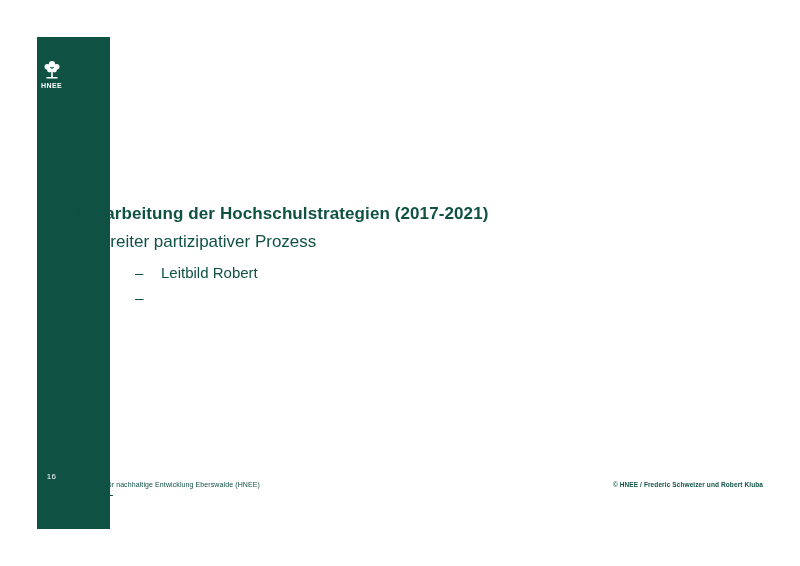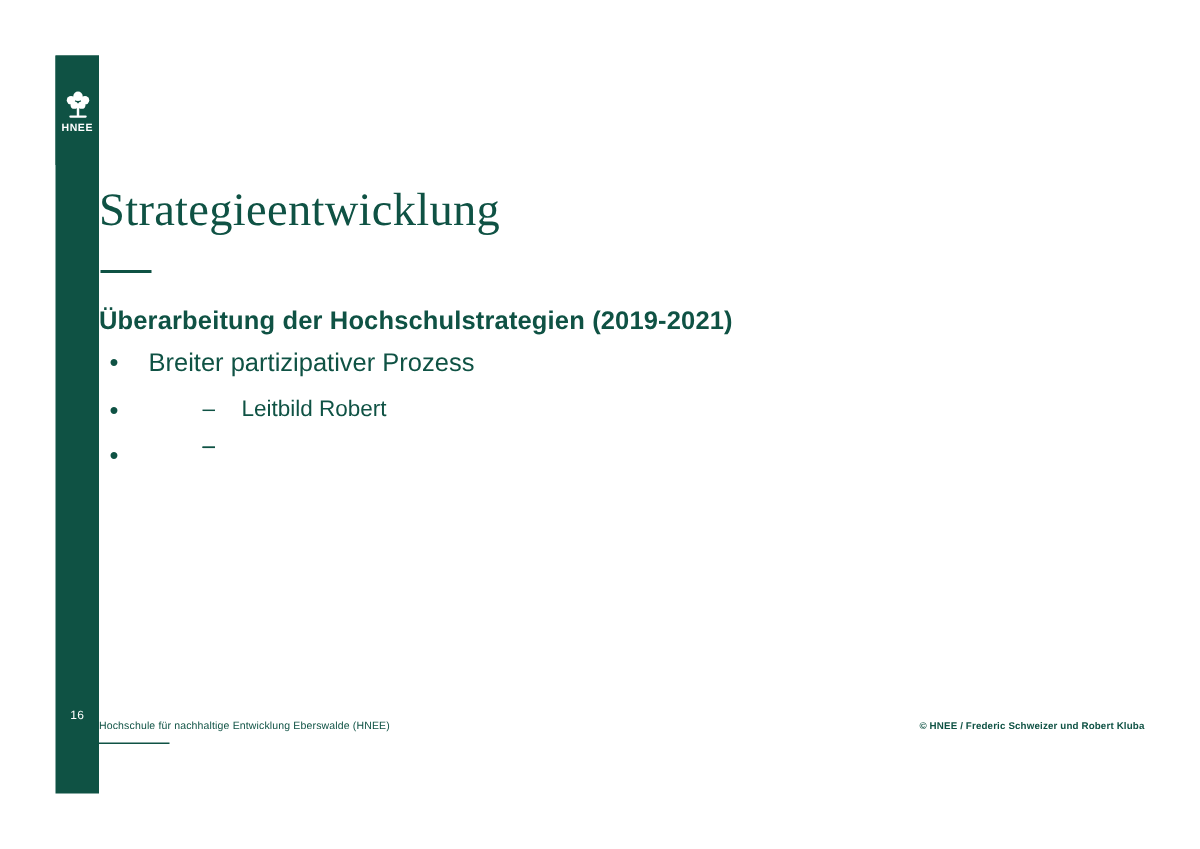--- a/index.html
+++ b/index.html
@@ -20,20 +20,21 @@
     background: #ffffff;
   }
   
   .left-band {
     position: absolute;
     left: 37px;
     top: 37px;
     width: 29px;
     height: 492px;
     background: #0f5244;
+    padding-left: 44px;
   }
   
   .logo-block {
     position: absolute;
     left: 0;
     top: 0;
     width: 29px;
     height: 73px;
     background: #0f5244;
     color: #ffffff;
@@ -209,25 +210,24 @@
           <rect x="7.5" y="27.6" width="17" height="2.2" rx="1.1"></rect>
         </g>
       </svg>
       <div class="logo-text">HNEE</div>
     </div>
     <div class="page-number">16</div>
   </div>
 
   <div class="content">
 
-    <div class="title">Strategieentwicklung</div>
     <div class="title-rule"></div>
 
     <div class="body-block">
-      <div class="subhead">Überarbeitung der Hochschulstrategien (2019-2021)</div>
+      <div class="subhead">Überarbeitung der Hochschulstrategien (2017-2021)</div>
 
       <ul class="lvl1">
         <li class="b1">
           <span class="dot">•</span>
           <span>Breiter partizipativer Prozess</span>
         </li>
 
         <li class="b1">
           <span class="dot">•</span>
           <ul class="lvl2">

